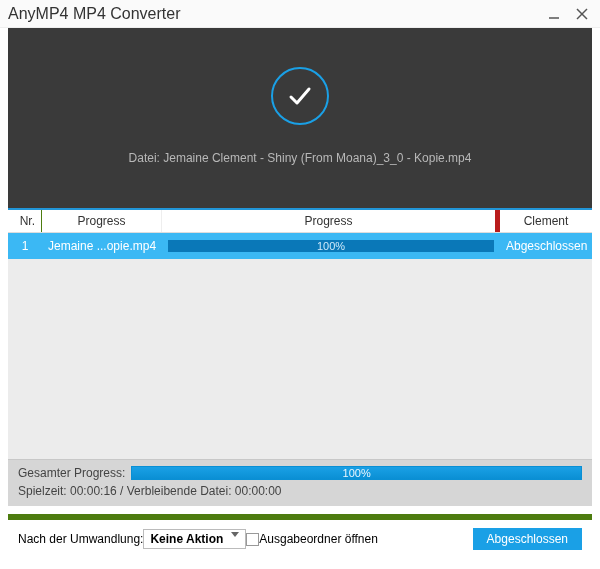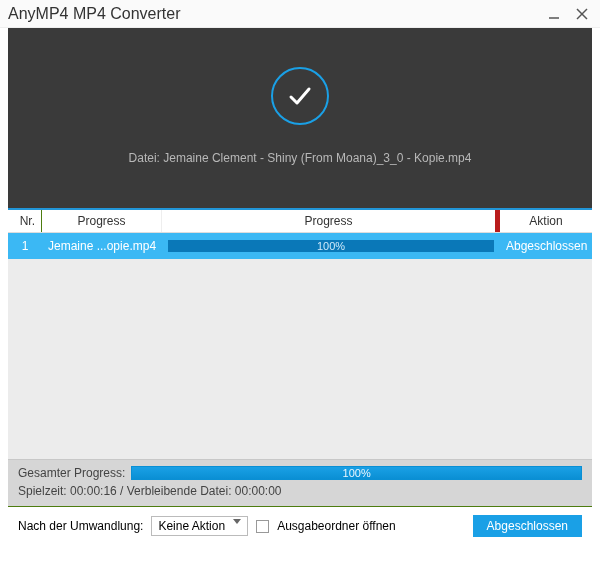--- a/index.html
+++ b/index.html
@@ -141,35 +141,35 @@
   }
   .sum-bar-txt {
     position: absolute;
     left: 50%;
     top: 50%;
     transform: translate(-50%, -50%);
     color: #eaf6fe;
     font-size: 11px;
   }
   .footer {
-    margin: 0 8px;
+    margin: 8px 8px;
     padding: 8px 10px;
     display: flex;
     align-items: center;
     font-size: 12px;
-    gap: 8px;
-    border-top: 1px solid #4d7c0f;
+    border-top: 6px solid #4d7c0f;
   }
   .select {
     display: flex;
     border: 1px solid #bbb;
     padding: 2px 6px;
     gap: 8px;
     background: #fff;
     cursor: pointer;
+    font-weight: bold;
   }
   .select .tri {
     width: 0; height: 0;
     border-left: 4px solid transparent;
     border-right: 4px solid transparent;
     border-top: 5px solid #666;
   }
   .chk {
     width: 13px;
     height: 13px;
@@ -211,21 +211,21 @@
     </svg>
   </div>
   <div class="hero-line">Datei: Jemaine Clement - Shiny (From Moana)_3_0 - Kopie.mp4</div>
 </div>
 
 <div class="table-wrap">
   <div class="thead">
     <div class="th-nr">Nr.</div>
     <div class="th-name">Progress</div>
     <div class="th-prog">Progress</div>
-    <div class="th-stat">Aktion</div>
+    <div class="th-stat">Clement</div>
   </div>
   <div class="trow">
     <div class="td-nr">1</div>
     <div class="td-name">Jemaine ...opie.mp4</div>
     <div class="td-prog">
       <div class="row-bar">
         <span class="row-bar-txt">100%</span>
       </div>
     </div>
     <div class="td-stat">Abgeschlossen</div>

